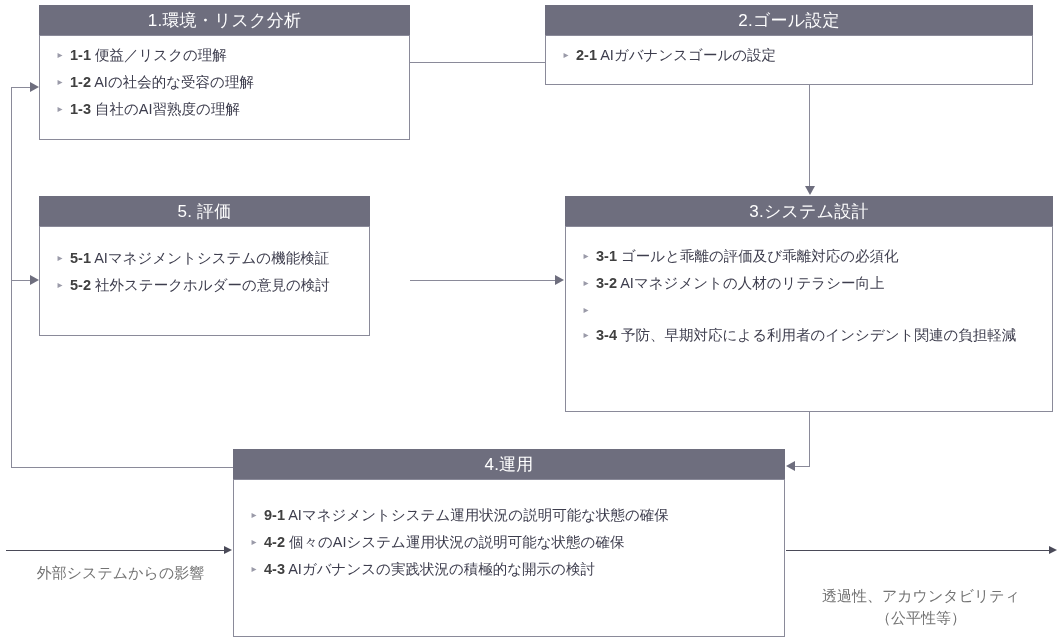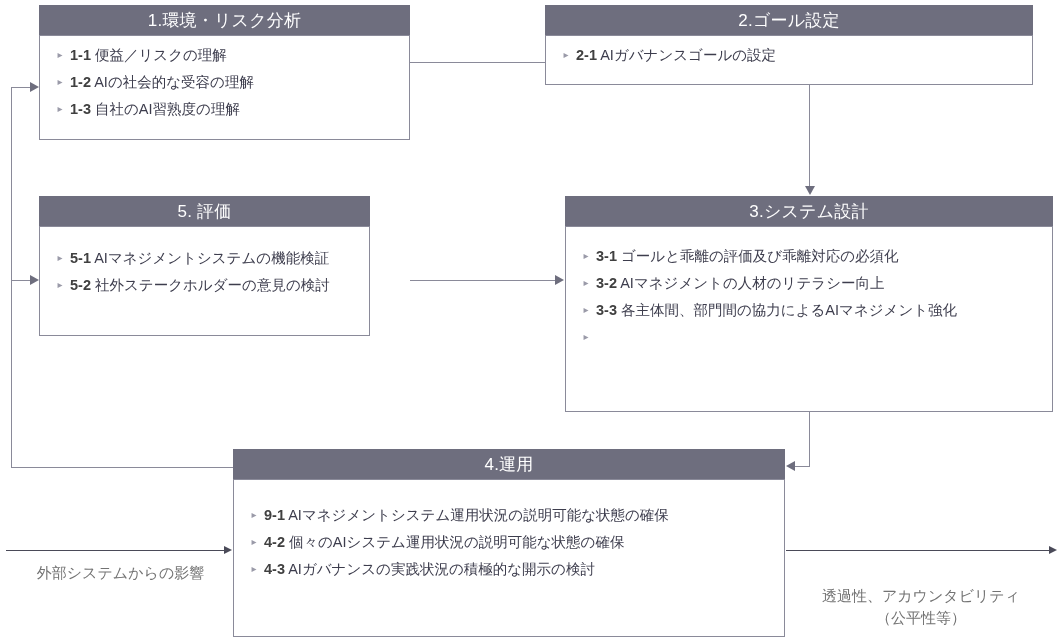--- a/index.html
+++ b/index.html
@@ -195,24 +195,24 @@
         <li class="item">
           <span class="bullet">▸</span>
           <span class="item-text"><b>3-1</b> <span>ゴールと乖離の評価及び乖離対応の必須化</span></span>
         </li>
         <li class="item">
           <span class="bullet">▸</span>
           <span class="item-text"><b>3-2</b> <span>AIマネジメントの人材のリテラシー向上</span></span>
         </li>
         <li class="item">
           <span class="bullet">▸</span>
-          <span class="item-text"><b>3-3</b> <span>各主体間、部門間の協力によるAIマネジメント強化</span></span>
-        </li>
-        <li class="item">
-          <span class="bullet">▸</span>
+        </li>
+        <li class="item">
+          <span class="bullet">▸</span>
+          <span class="item-text"><b>3-4</b> <span>予防、早期対応による利用者のインシデント関連の負担軽減</span></span>
         </li>
       </ul>
     </div>
   </div>
 
   <div class="box" id="box4">
     <div class="box-header">4.運用</div>
     <div class="box-body">
       <ul class="items">
         <li class="item">

